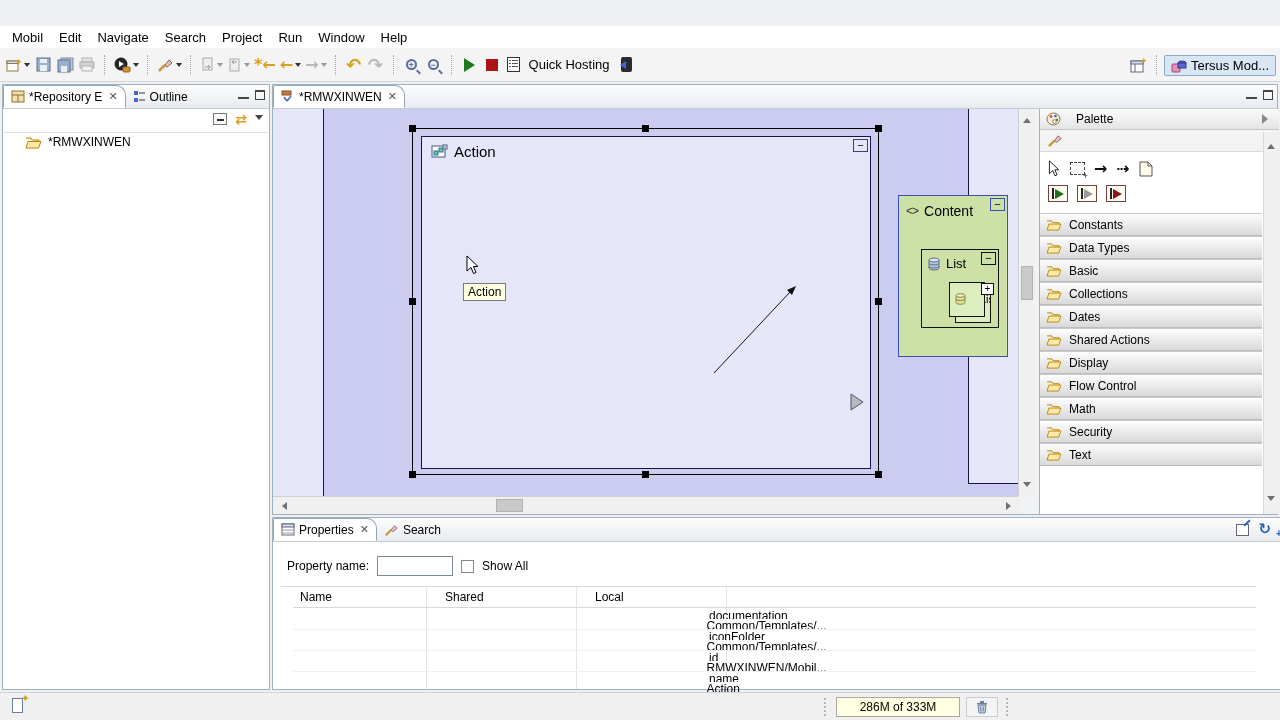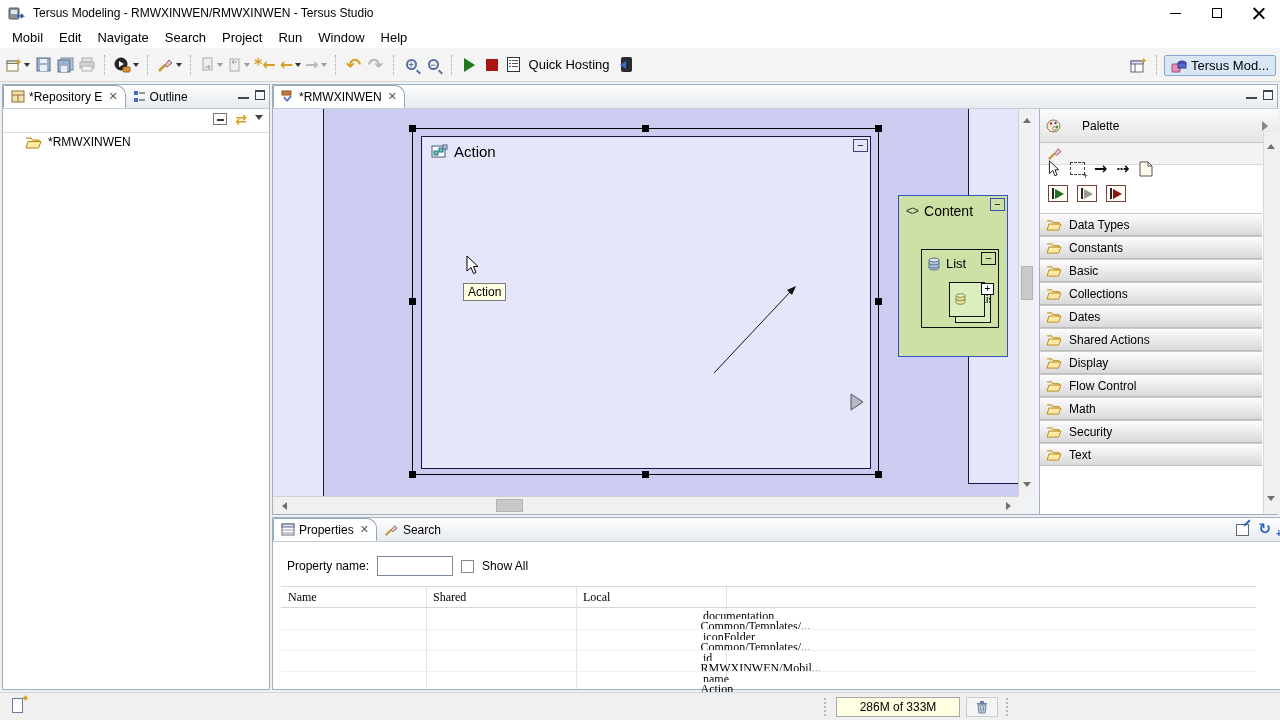--- a/index.html
+++ b/index.html
@@ -97,21 +97,21 @@
   .sb.h { border-top:1px solid #d0d0d0; }
   .sb-thumb { position:absolute; background:#c9c9c9; border:1px solid #b2b2b2; }
   .sb-arr { position:absolute; width:0; height:0; }
   .arr-up   { border:4px solid transparent; border-bottom:5px solid #707070; }
   .arr-down { border:4px solid transparent; border-top:5px solid #707070; }
   .arr-left { border:4px solid transparent; border-right:5px solid #707070; }
   .arr-right{ border:4px solid transparent; border-left:5px solid #707070; }
 
   
   #palette { position:absolute; left:766px; top:24px; width:240px; height:405px; background:#fff; border-left:1px solid #9fb0c0; }
-  .pal-header { height:34px; background:linear-gradient(#fbfbfb,#e4e4e4); border-bottom:1px solid #c6c6c6; display:flex; align-items:center; gap:21px; padding:0 6px; font-size:12px; }
+  .pal-header { height:21px; background:linear-gradient(#fbfbfb,#e4e4e4); border-bottom:1px solid #c6c6c6; display:flex; align-items:center; gap:15px; padding:0 6px; font-size:12px; }
   .pal-pin { margin-left:auto; width:0; height:0; border:5px solid transparent; border-left:6px solid #888; }
   .pal-toolrow { height:22px; background:#f3f3f3; border-bottom:1px solid #dadada; display:flex; align-items:center; padding:0 7px; }
   .pal-scroll { position:absolute; right:0; top:23px; width:16px; bottom:0; background:#f0f0f0; border-left:1px solid #d8d8d8; }
   .pal-tools { position:absolute; left:0; top:45px; width:222px; }
   .tool-row { display:flex; align-items:center; gap:9px; padding:6px 8px 2px 8px; }
   .marquee { width:15px; height:13px; border:1px dashed #444; position:relative; }
   .marquee::after { content:"+"; position:absolute; right:-4px; bottom:-7px; font-size:9px; color:#333; }
   .flow-arrow { font-family:"DejaVu Sans",sans-serif; font-size:16px; font-weight:bold; color:#111; line-height:1; }
   .trigger { width:20px; height:17px; border:1px solid #7a4040; background:#fffef2; position:relative; }
   .trigger::before { content:""; position:absolute; left:3px; top:2px; width:1.5px; height:11px; background:#222; }
@@ -122,21 +122,21 @@
     background:linear-gradient(#fdfdfd,#d9d9d9); border-top:1px solid #c9c9c9; border-bottom:1px solid #bdbdbd; }
 
   
   #props { left:272px; top:517px; width:1106px; height:173px; }
   #props .body { position:absolute; left:0; top:24px; right:0; bottom:0; background:#fff; }
   .prop-row { position:absolute; left:14px; top:14px; display:flex; align-items:center; gap:8px; font-size:12px; }
   .prop-input { width:76px; height:20px; border:1px solid #7a8a9a; background:#fff; font-size:12px; padding:0 3px; }
   .cb { width:13px; height:13px; border:1px solid #888; background:#fff; }
   .ptable { position:absolute; left:8px; top:44px; width:975px; bottom:0; font-size:12px; border-top:1px solid #d8d8d8; }
   .pt-colline { position:absolute; top:0; bottom:0; width:1px; background:#e4e4e4; }
-  .pt-row { position:absolute; left:0; right:0; height:21px; display:flex; align-items:center;font-family:Liberation Serif, serif; }
+  .pt-row { position:absolute; left:12px; right:0; height:21px; display:flex; align-items:center; }
   .pt-row.header { border-bottom:1px solid #d8d8d8; }
   .pt-row:not(.header) { border-bottom:1px solid #f0f0f0;flex-direction:column; }
   .pt-cell { padding-left:7px; overflow:hidden; white-space:nowrap; }
   .c1 { width:145px; } .c2 { width:150px; } .c3 { width:150px; }
   .pt-scroll { position:absolute; right:0; top:44px; bottom:0; width:16px; background:#f0f0f0; border-left:1px solid #d8d8d8; }
   .props-icons { position:absolute; right:6px; top:4px; display:flex; gap:9px; align-items:center; }
   .sync-blue { font-family:"DejaVu Sans",sans-serif; font-size:15px; font-weight:bold; color:#2a62c0; line-height:1; }
   .mini-grid { width:13px; height:12px; border:1px solid #667; background:#fff; position:relative; }
   .mini-grid::before { content:""; position:absolute; inset:2px; background:repeating-linear-gradient(#9ab 0 1px, transparent 1px 4px); }
   .mini-grid .plus { position:absolute; left:-5px; bottom:-4px; color:#2a62c0; font-weight:bold; font-size:10px; }
@@ -152,39 +152,20 @@
   .heap { position:absolute; left:836px; top:4px; width:124px; height:20px; background:var(--heap-bg,#ffffe1); border:1px solid #a8a8a8; text-align:center; line-height:18px; font-size:12px; }
   .trashbtn { position:absolute; left:966px; top:4px; width:32px; height:20px; border:1px solid #c4ccd4; display:flex; align-items:center; justify-content:center; background:#f4f4f4; }
 
   svg { display:block; }
 </style>
 </head>
 <body>
 
 <div id="app">
 
-  <div id="titlebar">
-    <svg width="17" height="17" viewBox="0 0 17 17" style="margin-left:8px">
-      <rect x="1" y="3" width="10" height="11" rx="1" fill="#8a9098" stroke="#555"></rect>
-      <rect x="3" y="5" width="6" height="4" fill="#dfe6ee"></rect>
-      <path d="M9,11 L15,11 L13,9 M15,11 L13,13" stroke="#2a52b0" stroke-width="1.6" fill="none"></path>
-    </svg>
-    <span class="title">Tersus Modeling - RMWXINWEN/RMWXINWEN - Tersus Studio</span>
-    <div class="winbtns">
-      <div class="winbtn">
-          <span class="g-min"></span>
-        </div>
-      <div class="winbtn">
-          <span class="g-max"></span>
-        </div>
-      <div class="winbtn">
-          <span class="g-close"></span>
-        </div>
-    </div>
-  </div>
 
   <div id="menubar">
     <span class="menu-item">Mobil</span>
     <span class="menu-item">Edit</span>
     <span class="menu-item">Navigate</span>
     <span class="menu-item">Search</span>
     <span class="menu-item">Project</span>
     <span class="menu-item">Run</span>
     <span class="menu-item">Window</span>
     <span class="menu-item">Help</span>
@@ -507,28 +488,28 @@
               <span class="tri red"></span>
             </span>
         </div>
       </div>
       <div class="pal-cats">
         <div class="pal-cat">
             <svg width="16" height="12" viewBox="0 0 17 13">
               <path d="M1,2 L6,2 L7.5,4 L14,4 L14,6" fill="#ffd978" stroke="#b8860b"></path>
               <path d="M3,5.5 L16,5.5 L13.5,12 L1,12 Z" fill="#ffe9a8" stroke="#b8860b"></path>
             </svg>
+            <span>Constants</span>
+          </div>
+        <div class="pal-cat">
+            <svg width="16" height="12" viewBox="0 0 17 13">
+              <path d="M1,2 L6,2 L7.5,4 L14,4 L14,6" fill="#ffd978" stroke="#b8860b"></path>
+              <path d="M3,5.5 L16,5.5 L13.5,12 L1,12 Z" fill="#ffe9a8" stroke="#b8860b"></path>
+            </svg>
             <span>Data Types</span>
-          </div>
-        <div class="pal-cat">
-            <svg width="16" height="12" viewBox="0 0 17 13">
-              <path d="M1,2 L6,2 L7.5,4 L14,4 L14,6" fill="#ffd978" stroke="#b8860b"></path>
-              <path d="M3,5.5 L16,5.5 L13.5,12 L1,12 Z" fill="#ffe9a8" stroke="#b8860b"></path>
-            </svg>
-            <span>Constants</span>
           </div>
         <div class="pal-cat">
             <svg width="16" height="12" viewBox="0 0 17 13">
               <path d="M1,2 L6,2 L7.5,4 L14,4 L14,6" fill="#ffd978" stroke="#b8860b"></path>
               <path d="M3,5.5 L16,5.5 L13.5,12 L1,12 Z" fill="#ffe9a8" stroke="#b8860b"></path>
             </svg>
             <span>Basic</span>
           </div>
         <div class="pal-cat">
             <svg width="16" height="12" viewBox="0 0 17 13">

